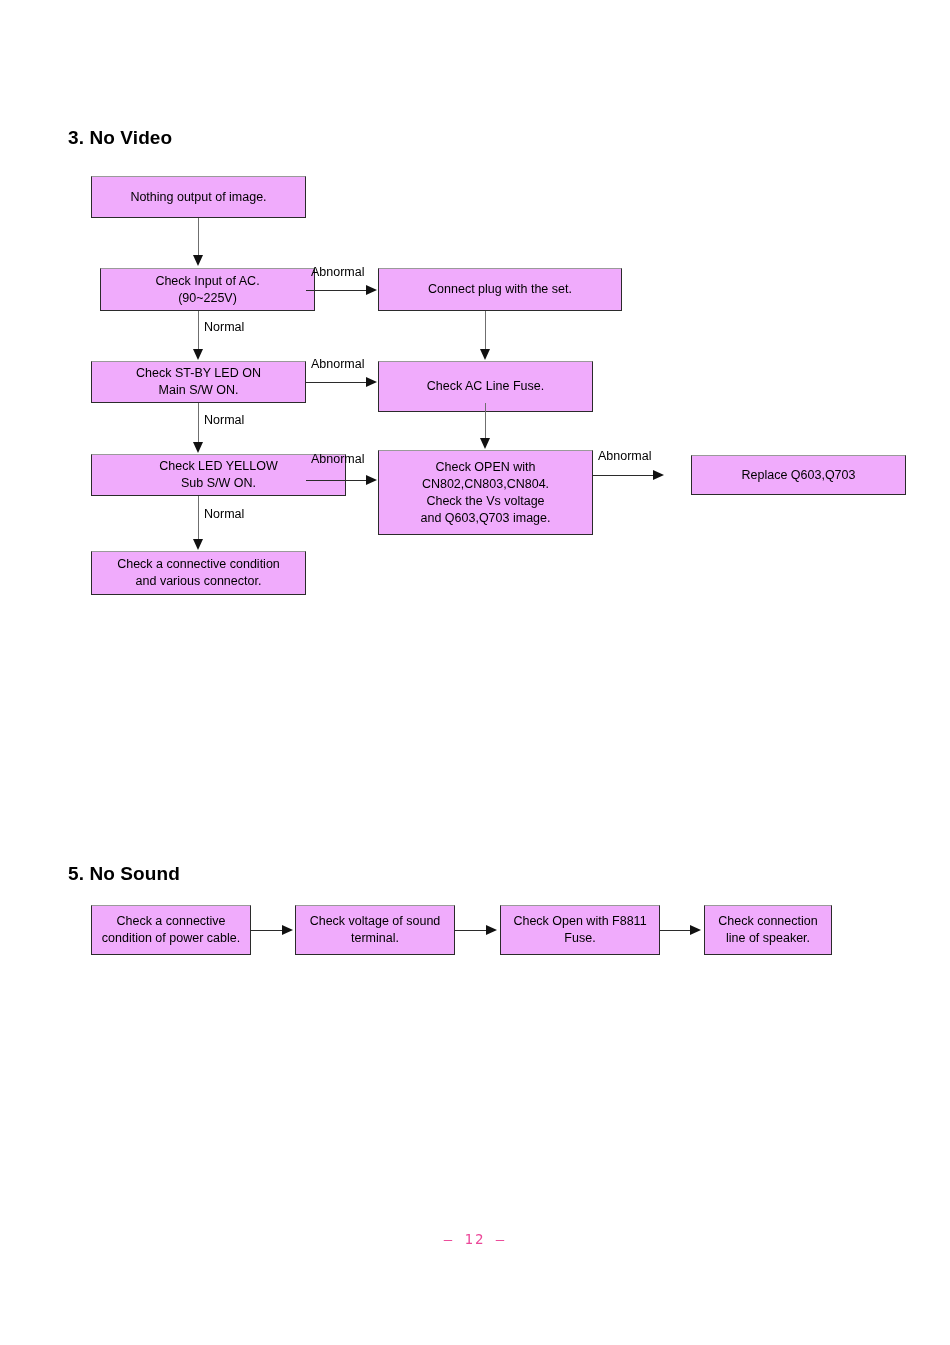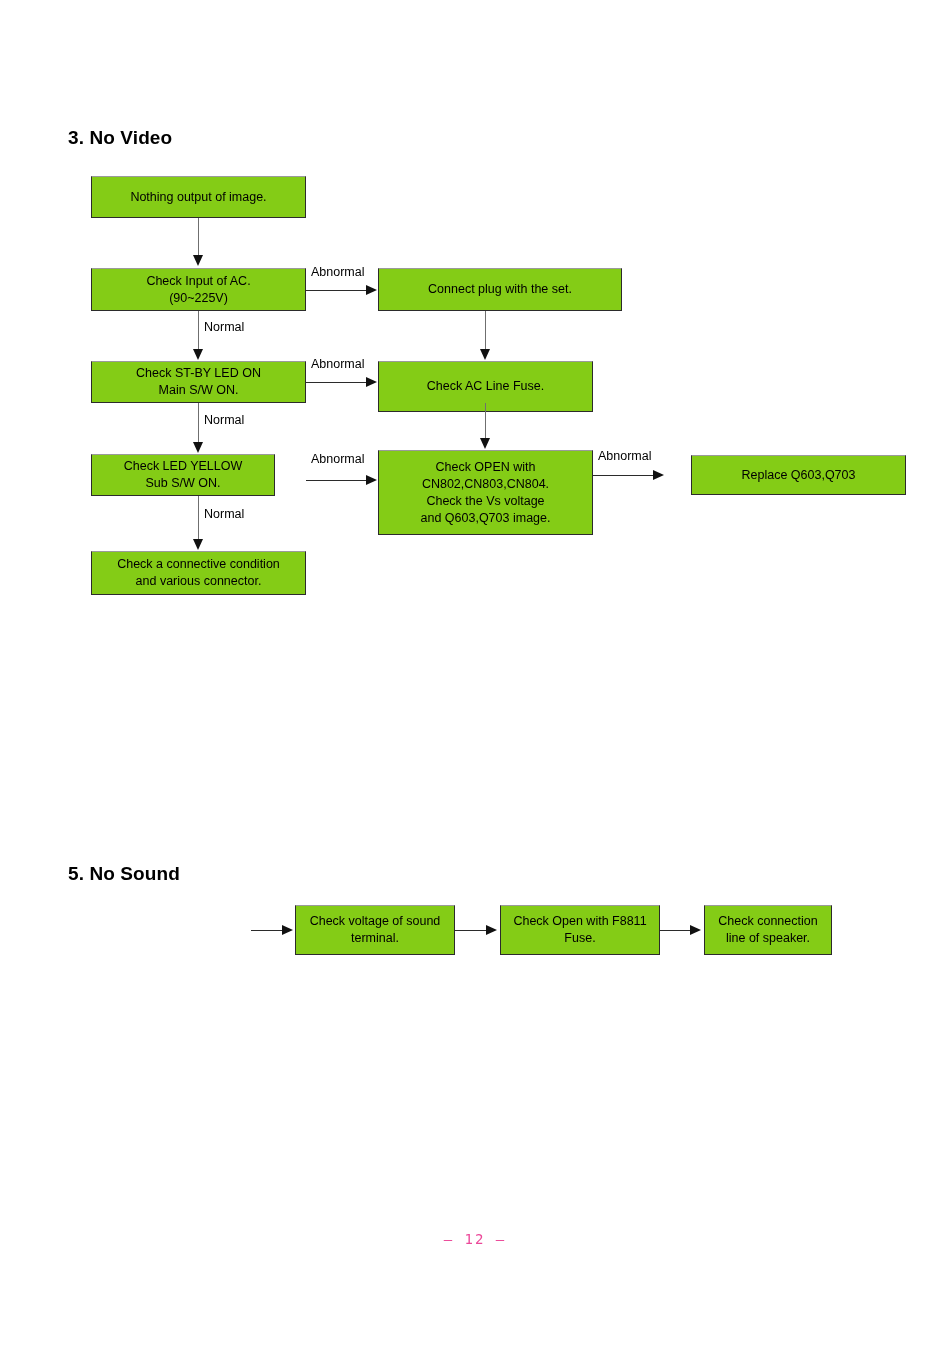--- a/index.html
+++ b/index.html
@@ -27,21 +27,21 @@
     font-size: 19px;
     font-weight: bold;
     letter-spacing: 0.1px;
     white-space: nowrap;
   }
 
   
   .box {
     position: absolute;
     box-sizing: border-box;
-    background: #84cc16;
+    background: #f0abfc;
     border: 1px solid #2b2b2b;
     border-top-color: #9a9a9a;
     display: flex;
     align-items: center;
     justify-content: center;
     text-align: center;
     font-size: 12.5px;
     line-height: 17px;
     padding: 12px 6px;
   }
@@ -102,31 +102,31 @@
 <body>
 
 <div class="page">
 
   <div class="section-heading" style="left:68px; top:127px;">3. No Video</div>
 
   <div class="box" style="left:91px; top:176px; width:215px; height:42px;">
     <span class="box-text">Nothing output of image.</span>
   </div>
 
-  <div class="box" style="left:91px; top:268px; width:215px; height:43px;">
+  <div class="box" style="left:100px; top:268px; width:215px; height:43px;">
     <span class="box-text">Check Input of AC.
 (90~225V)</span>
   </div>
 
   <div class="box" style="left:91px; top:361px; width:215px; height:42px;">
     <span class="box-text">Check ST-BY LED ON
 Main S/W ON.</span>
   </div>
 
-  <div class="box" style="left:91px; top:454px; width:184px; height:42px;">
+  <div class="box" style="left:91px; top:454px; width:255px; height:42px;">
     <span class="box-text">Check LED YELLOW
 Sub S/W ON.</span>
   </div>
 
   <div class="box" style="left:91px; top:551px; width:215px; height:44px;">
     <span class="box-text">Check a connective condition
 and various connector.</span>
   </div>
 
   <div class="box" style="left:378px; top:268px; width:244px; height:43px;">
@@ -182,20 +182,24 @@
   <div class="edge-label" style="left:311px; top:357px;">Abnormal</div>
   <div class="edge-label" style="left:311px; top:452px;">Abnormal</div>
   <div class="edge-label" style="left:598px; top:449px;">Abnormal</div>
 
   <div class="edge-label" style="left:204px; top:320px;">Normal</div>
   <div class="edge-label" style="left:204px; top:413px;">Normal</div>
   <div class="edge-label" style="left:204px; top:507px;">Normal</div>
 
   <div class="section-heading" style="left:68px; top:863px;">5. No Sound</div>
 
+  <div class="box" style="left:91px; top:905px; width:160px; height:50px;">
+    <span class="box-text">Check a connective
+condition of power cable.</span>
+  </div>
 
   <div class="box" style="left:295px; top:905px; width:160px; height:50px;">
     <span class="box-text">Check voltage of sound
 terminal.</span>
   </div>
 
   <div class="box" style="left:500px; top:905px; width:160px; height:50px;">
     <span class="box-text">Check Open with F8811
 Fuse.</span>
   </div>

